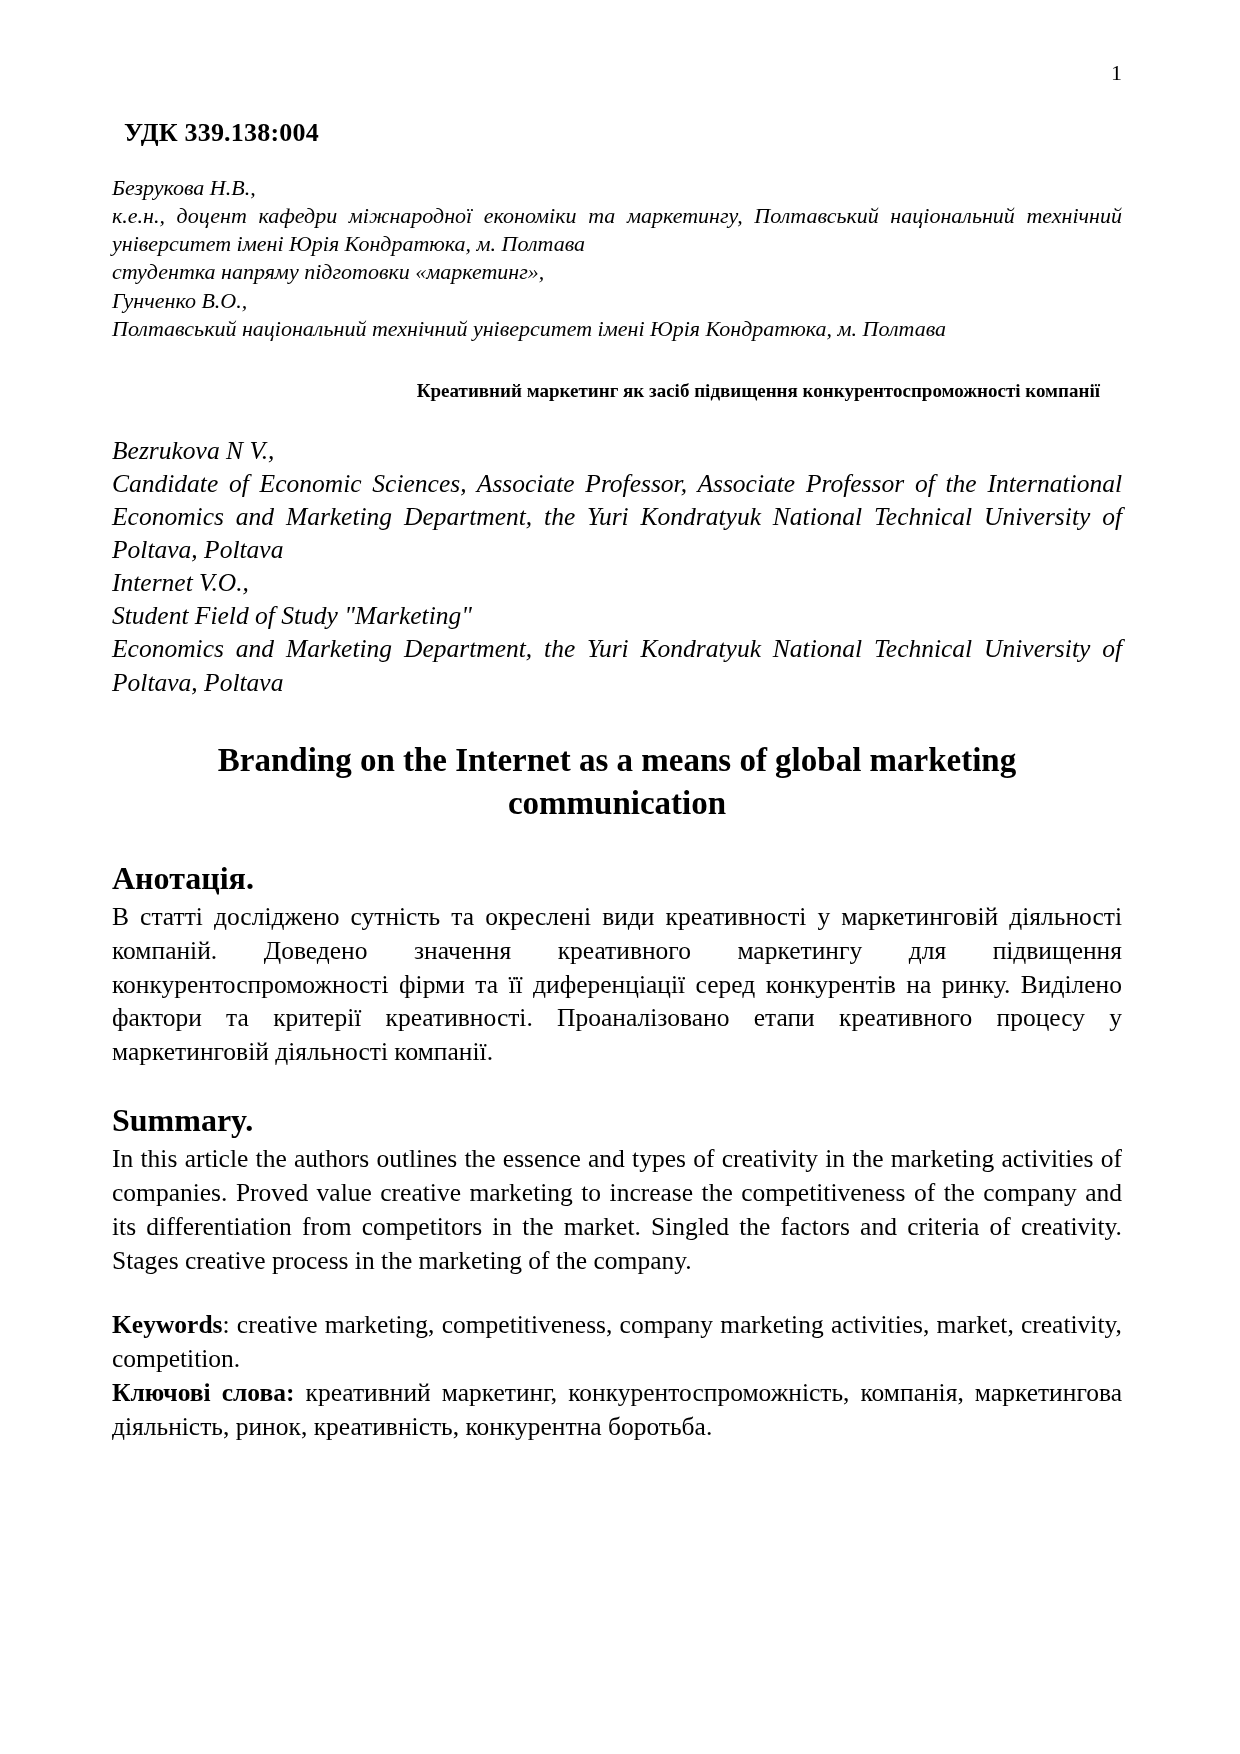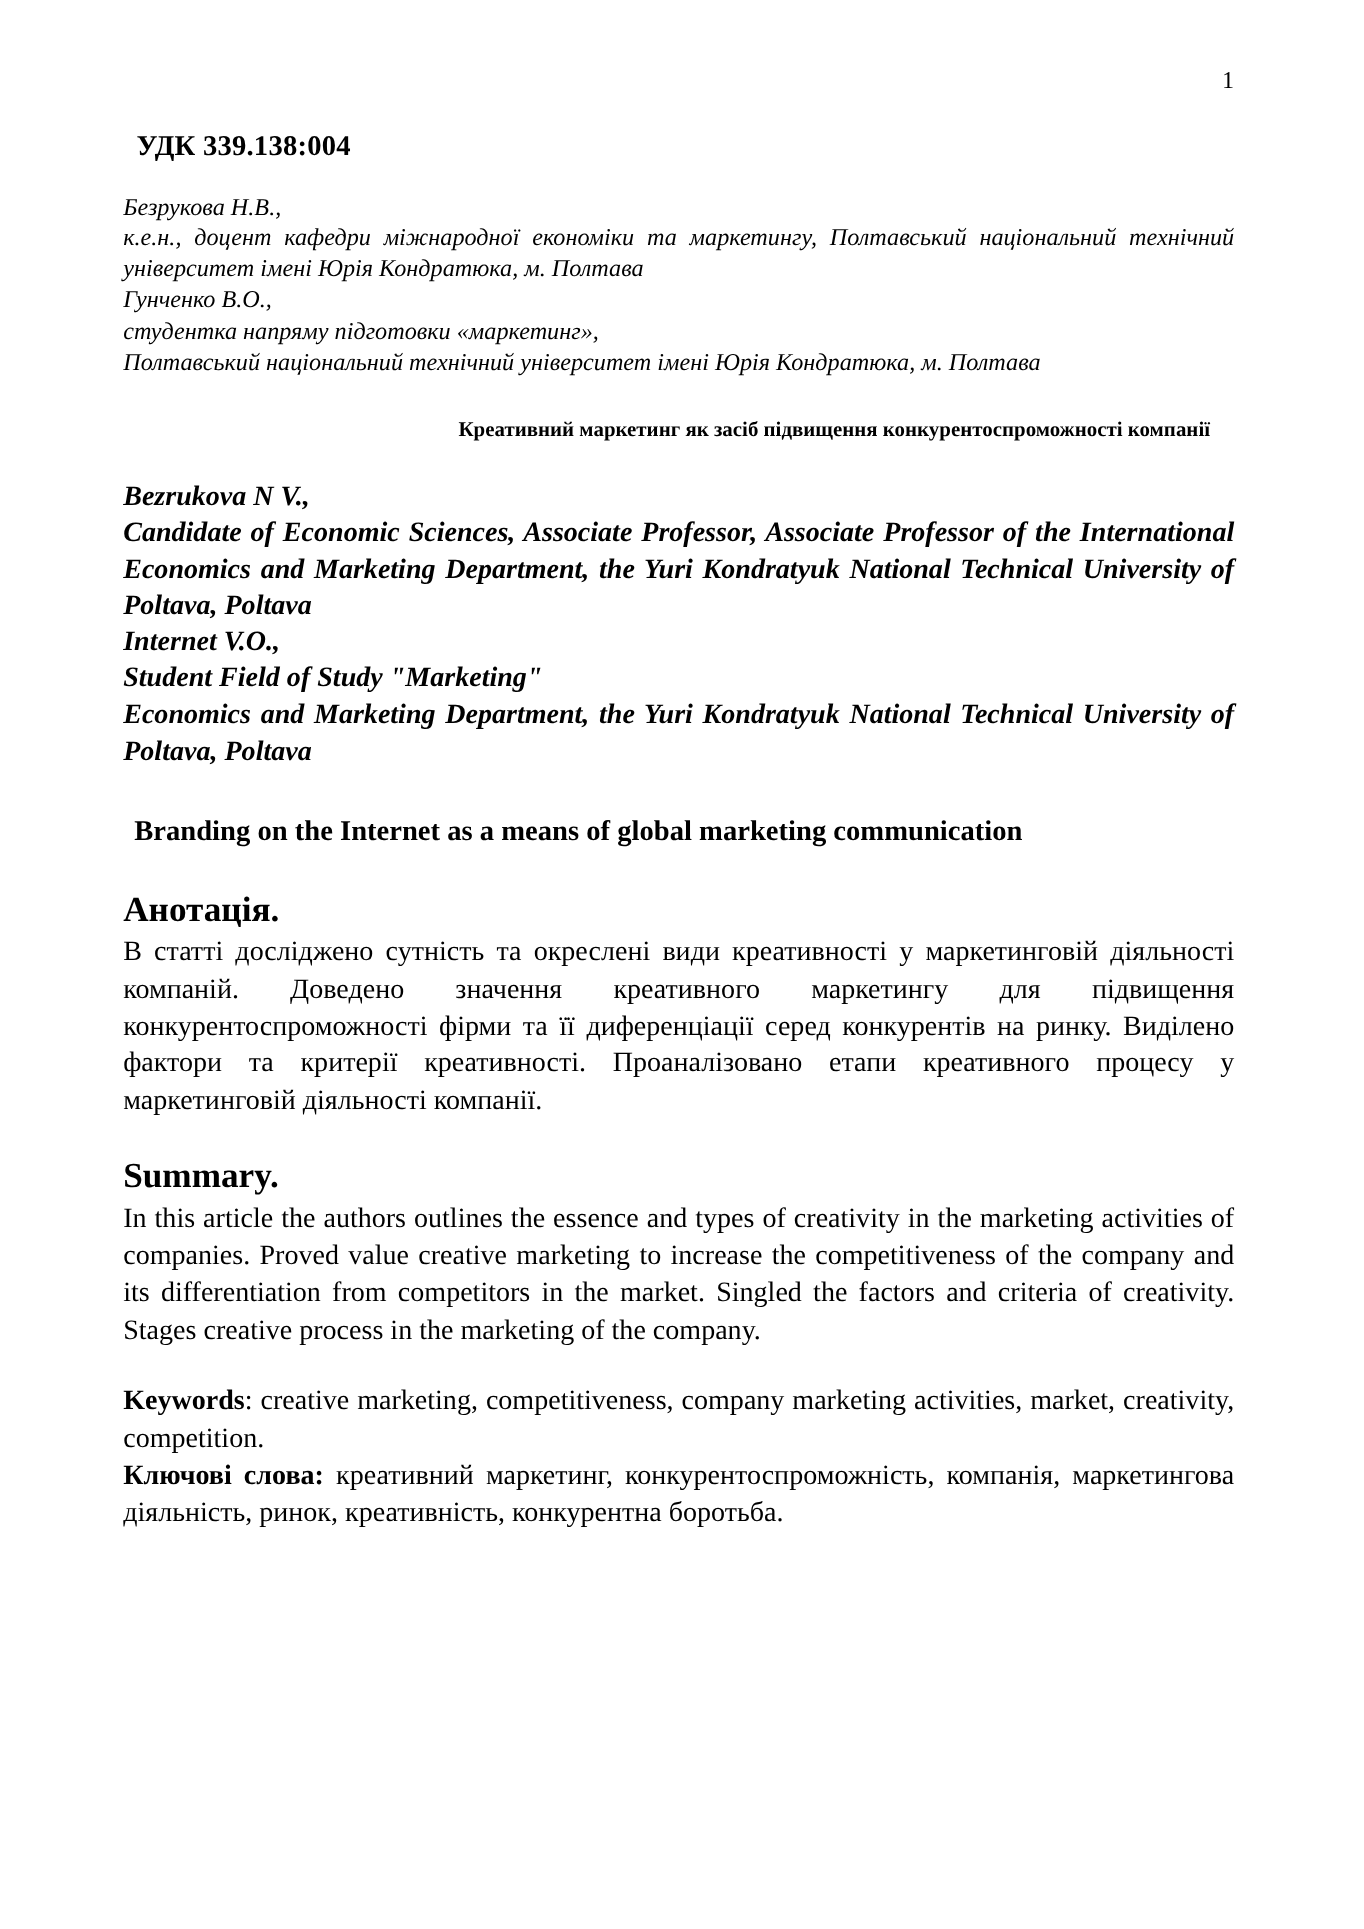--- a/index.html
+++ b/index.html
@@ -49,21 +49,22 @@
   .title {
     font-weight: bold;
     font-size: 19px;
     text-align: right;
     line-height: 1.3;
     margin: 36px 0 30px 0;
     padding: 0 22px;
   }
   .title-en {
     font-weight: bold;
-    font-size: 26px;
+    font-size: 33px;
+    text-align: center;
     line-height: 1.3;
     margin: 40px 0 32px 0;
     padding: 0 10px;
   }
   .section-head {
     font-weight: bold;
     font-size: 32px;
     margin: 0;
     line-height: 1.35;
   }
@@ -73,39 +74,38 @@
     margin: 0;
     text-align: justify;
   }
   .gap-lg { height: 30px; }
   .kw-label { font-weight: bold; }
   .en-block {
     font-style: italic;
     font-size: 25.5px;
     line-height: 1.3;
     margin: 0;
-    font-weight: bold;
   }
 </style>
 </head>
 <body>
 
 <div class="page">
 
   <div class="page-number">1</div>
 
   <div class="content">
 
     <div class="udk">УДК 339.138:004</div>
 
     <div class="italic-block">
       <div>Безрукова Н.В.,</div>
       <div class="just-full">к.е.н., доцент кафедри міжнародної економіки та маркетингу, Полтавський національний технічний університет імені Юрія Кондратюка, м. Полтава</div>
+      <div>студентка напряму підготовки «маркетинг»,</div>
       <div>Гунченко В.О.,</div>
-      <div>студентка напряму підготовки «маркетинг»,</div>
       <div class="just-full">Полтавський національний технічний університет імені Юрія Кондратюка, м. Полтава</div>
     </div>
 
     <div class="title">Креативний маркетинг як засіб підвищення конкурентоспроможності компанії</div>
 
     <div class="en-block">
       <div>Bezrukova N V.,</div>
       <div class="just-full">Candidate of Economic Sciences, Associate Professor, Associate Professor of the International Economics and Marketing Department, the Yuri Kondratyuk National Technical University of Poltava, Poltava</div>
       <div>Internet V.O.,</div>
       <div>Student Field of Study "Marketing"</div>

